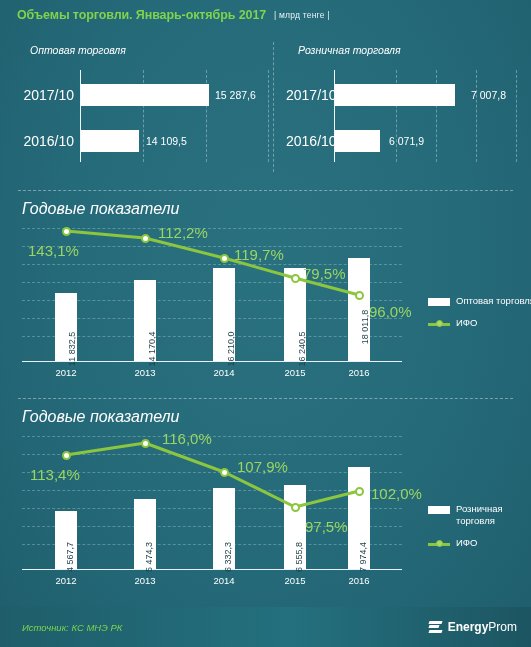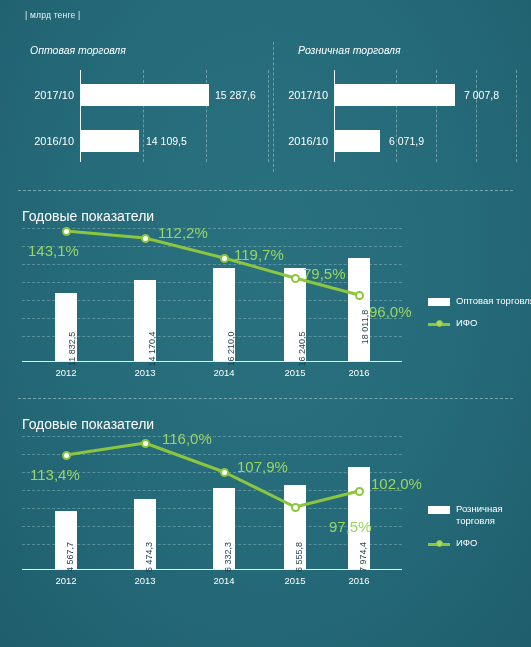--- a/index.html
+++ b/index.html
@@ -109,21 +109,21 @@
     height: 22px;
     display: flex;
     align-items: center;
     width: 100%;
   }
   .hbar-label {
     position: absolute;
     left: 0;
     width: 56px;
     text-align: right;
-    font-size: 11px;
+    font-size: 14px;
     color: #ffffff;
   }
   .hbar-fill {
     position: absolute;
     left: 63px;
     height: 22px;
     background: #ffffff;
   }
   .hbar-value {
     position: absolute;
@@ -133,22 +133,23 @@
   }
 
   
   .chart-block {
     position: absolute;
     left: 0;
     width: 531px;
   }
   .chart-title {
     position: absolute;
-    left: 22px; top: 8px;
-    font-size: 14px;
+    left: 22px; top: 0;
+    font-style: italic;
+    font-size: 16px;
     color: #ffffff;
     white-space: nowrap;
   }
   .plot {
     position: absolute;
     left: 22px;
     top: 22px;
     width: 380px;
     height: 140px;
   }
@@ -310,20 +311,21 @@
   }
   .logo-text b { font-weight: bold; }
   .logo-text span { font-weight: normal; }
 </style>
 </head>
 <body>
 
 <div class="page">
 
   <div class="header">
+    <div class="title-main">Объемы торговли. Январь-октябрь 2017</div>
     <div class="title-unit">| млрд тенге |</div>
   </div>
 
   <div class="hrule" style="top:190px;"></div>
   <div class="hrule" style="top:398px;"></div>
   <div class="vrule" style="left:273px;"></div>
 
   <div class="panel panel-left">
     <div class="panel-title">Оптовая торговля</div>
     <div class="hbar-area">
@@ -351,21 +353,21 @@
     <div class="hbar-area">
       <div class="hbar-axis" style="left:48px;"></div>
       <div class="hbar-grid" style="left:110px;"></div>
       <div class="hbar-grid" style="left:150px;"></div>
       <div class="hbar-grid" style="left:190px;"></div>
       <div class="hbar-grid" style="left:230px;"></div>
 
       <div class="hbar-row" style="top:14px;">
         <div class="hbar-label" style="width:42px;">2017/10</div>
         <div class="hbar-fill" style="left:49px;width:120px;"></div>
-        <div class="hbar-value" style="left:178px;">7 007,8</div>
+        <div class="hbar-value" style="left:185px;">7 007,8</div>
       </div>
 
       <div class="hbar-row" style="top:60px;">
         <div class="hbar-label" style="width:42px;">2016/10</div>
         <div class="hbar-fill" style="left:49px;width:45px;"></div>
         <div class="hbar-value" style="left:103px;">6 071,9</div>
       </div>
     </div>
   </div>
 
@@ -458,36 +460,49 @@
       </svg>
       <div class="marker" style="left:40px;  top:21px;"></div>
       <div class="marker" style="left:119px; top:9px;"></div>
       <div class="marker" style="left:198px; top:38px;"></div>
       <div class="marker" style="left:269px; top:73px;"></div>
       <div class="marker" style="left:333px; top:57px;"></div>
 
       <div class="pct-label" style="left:8px;   top:36px;">113,4%</div>
       <div class="pct-label" style="left:140px; top:0px;">116,0%</div>
       <div class="pct-label" style="left:215px; top:28px;">107,9%</div>
-      <div class="pct-label" style="left:283px; top:88px;margin-left:24px;">97,5%</div>
-      <div class="pct-label" style="left:349px; top:45px;">102,0%</div>
+      <div class="pct-label" style="left:283px; top:88px;">97,5%</div>
+      <div class="pct-label" style="left:349px; top:55px;">102,0%</div>
 
       <div class="xtick" style="left:22px;  top:145px;">2012</div>
       <div class="xtick" style="left:101px; top:145px;">2013</div>
       <div class="xtick" style="left:180px; top:145px;">2014</div>
       <div class="xtick" style="left:251px; top:145px;">2015</div>
       <div class="xtick" style="left:315px; top:145px;">2016</div>
     </div>
 
     <div class="legend" style="left:428px; top:95px;">
       <div class="legend-row">
         <div class="legend-swatch-bar"></div>
         <div class="legend-text">Розничная торговля</div>
       </div>
       <div class="legend-row">
         <div class="legend-swatch-line"></div>
         <div class="legend-text">ИФО</div>
       </div>
     </div>
   </div>
 
+  <div class="footer">
+    <div class="source">Источник: КС МНЭ РК</div>
+    <div class="logo">
+      <div class="logo-mark">
+        <i></i>
+          <i></i>
+          <i></i>
+      </div>
+      <div class="logo-text">
+        <b>Energy</b><span>Prom</span>
+      </div>
+    </div>
+  </div>
 
 </div>
 
 </body></html>

